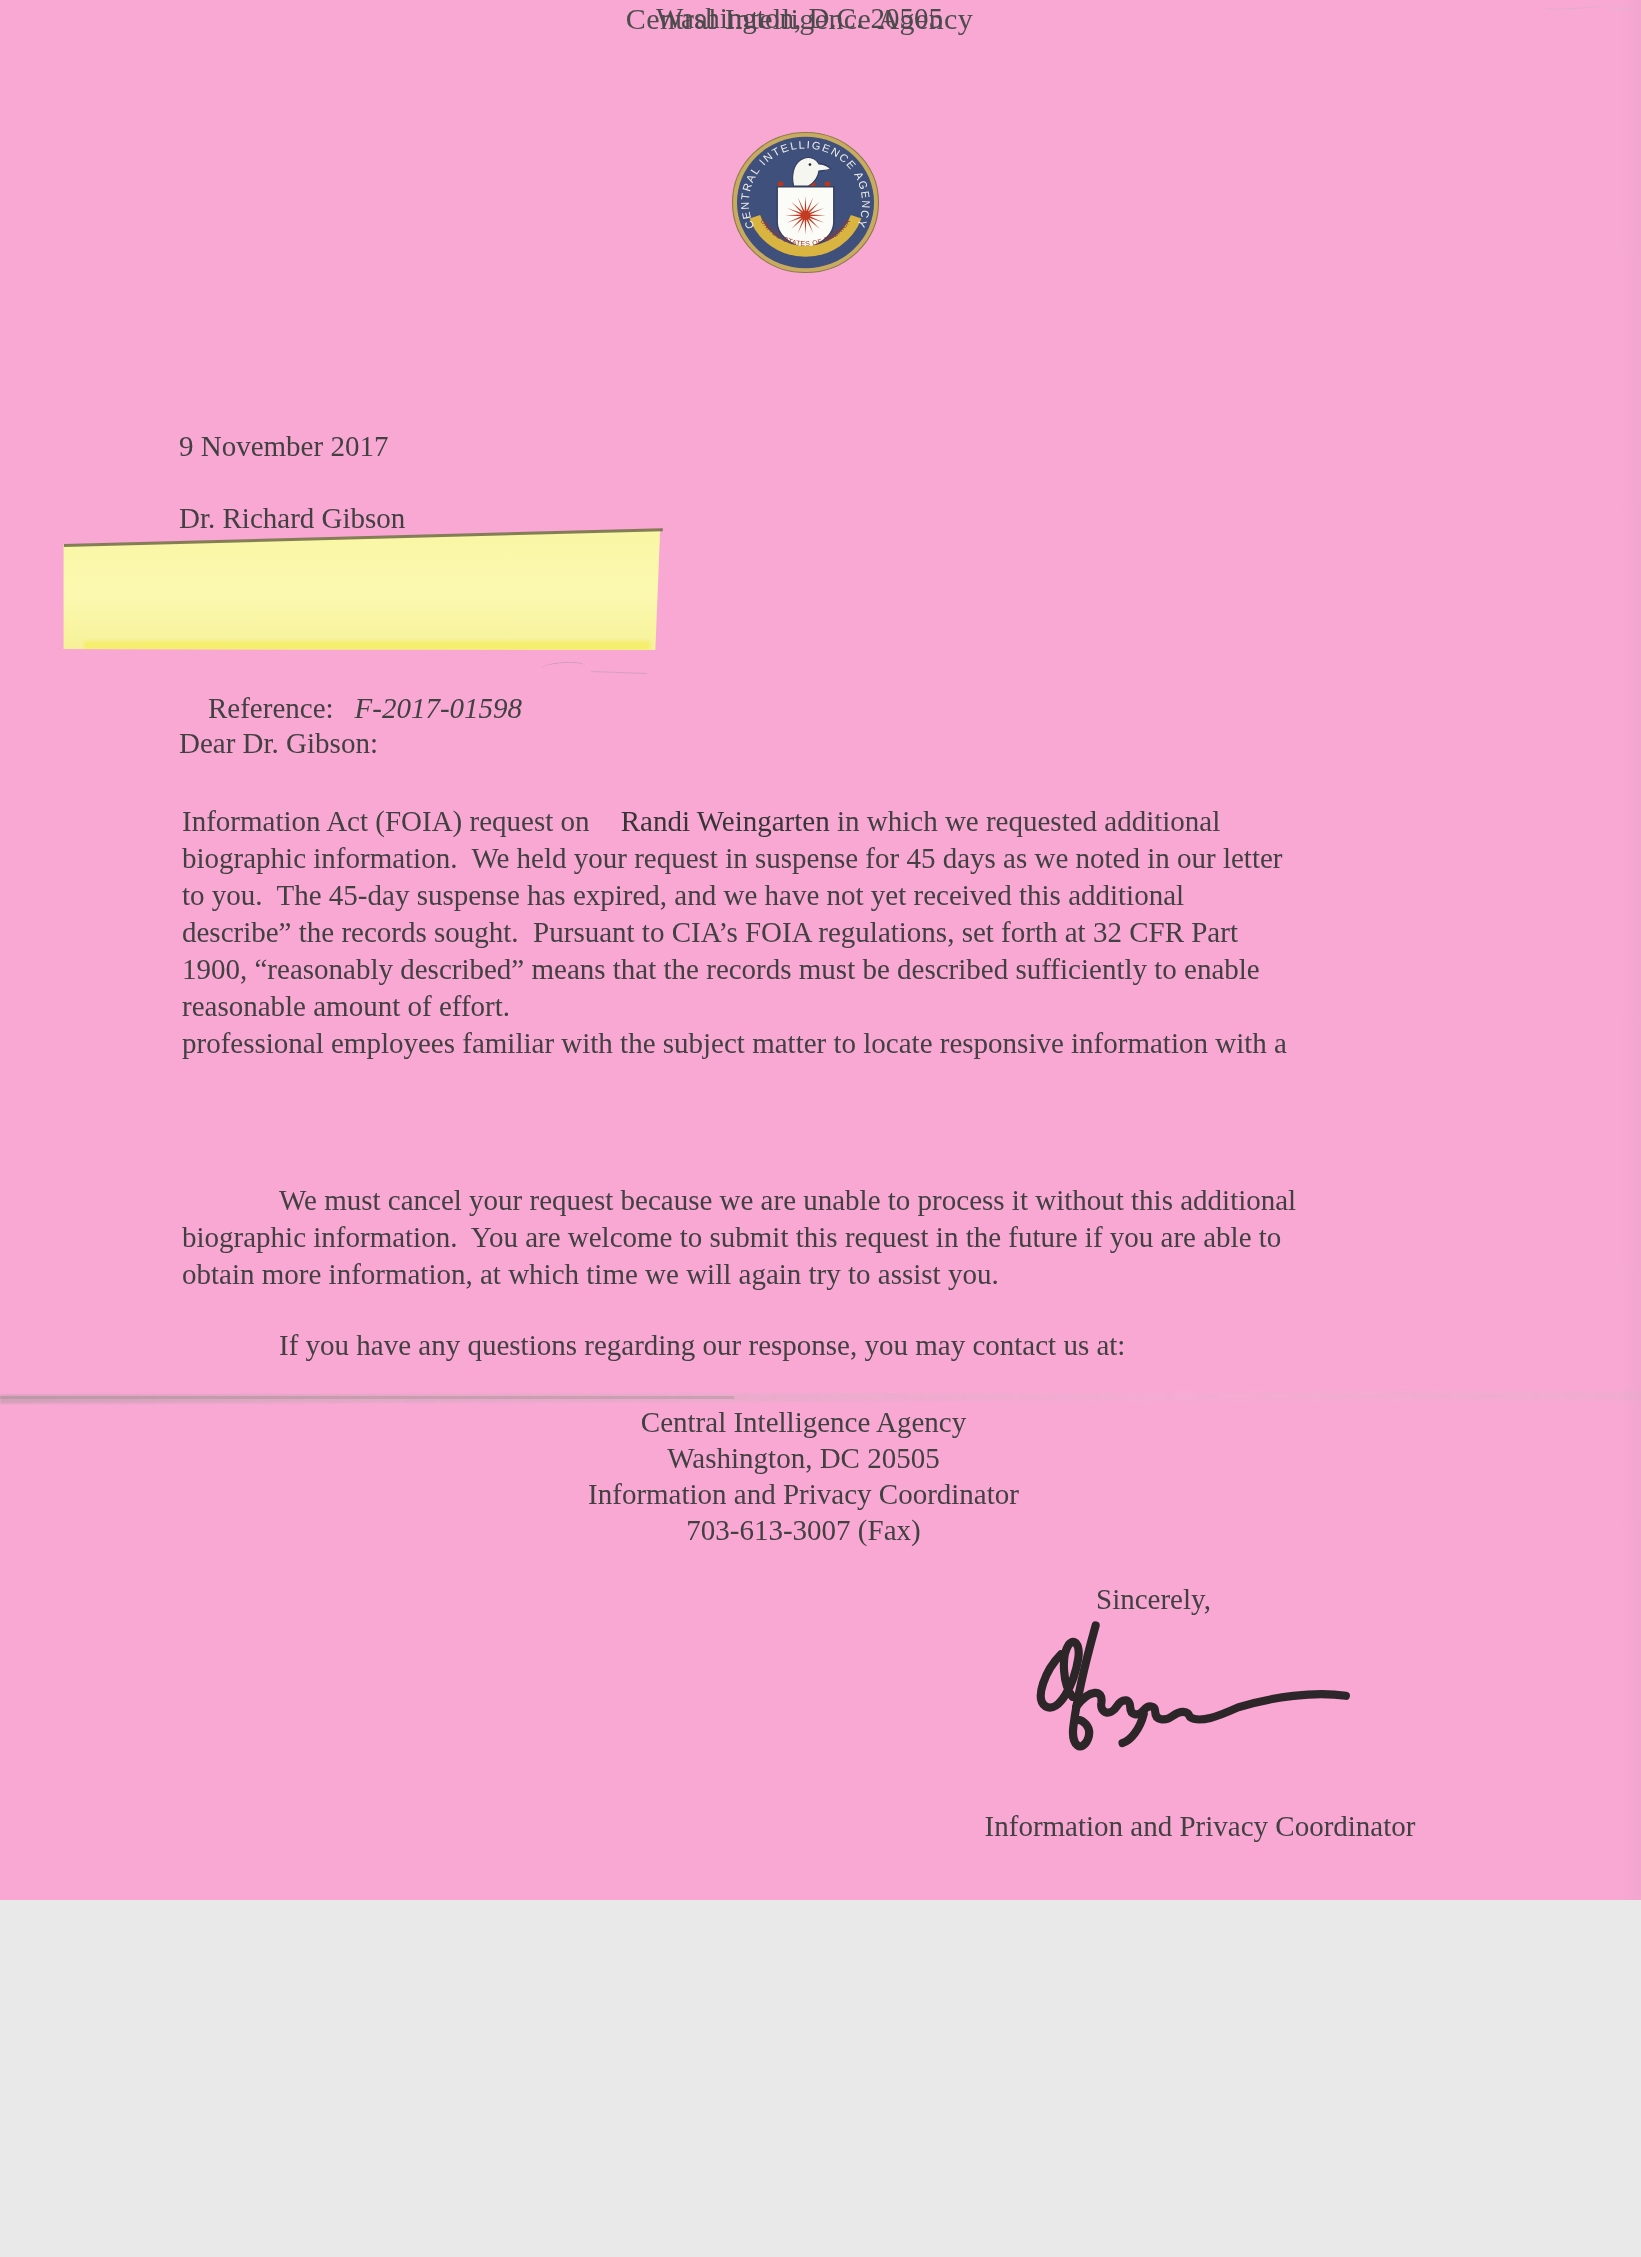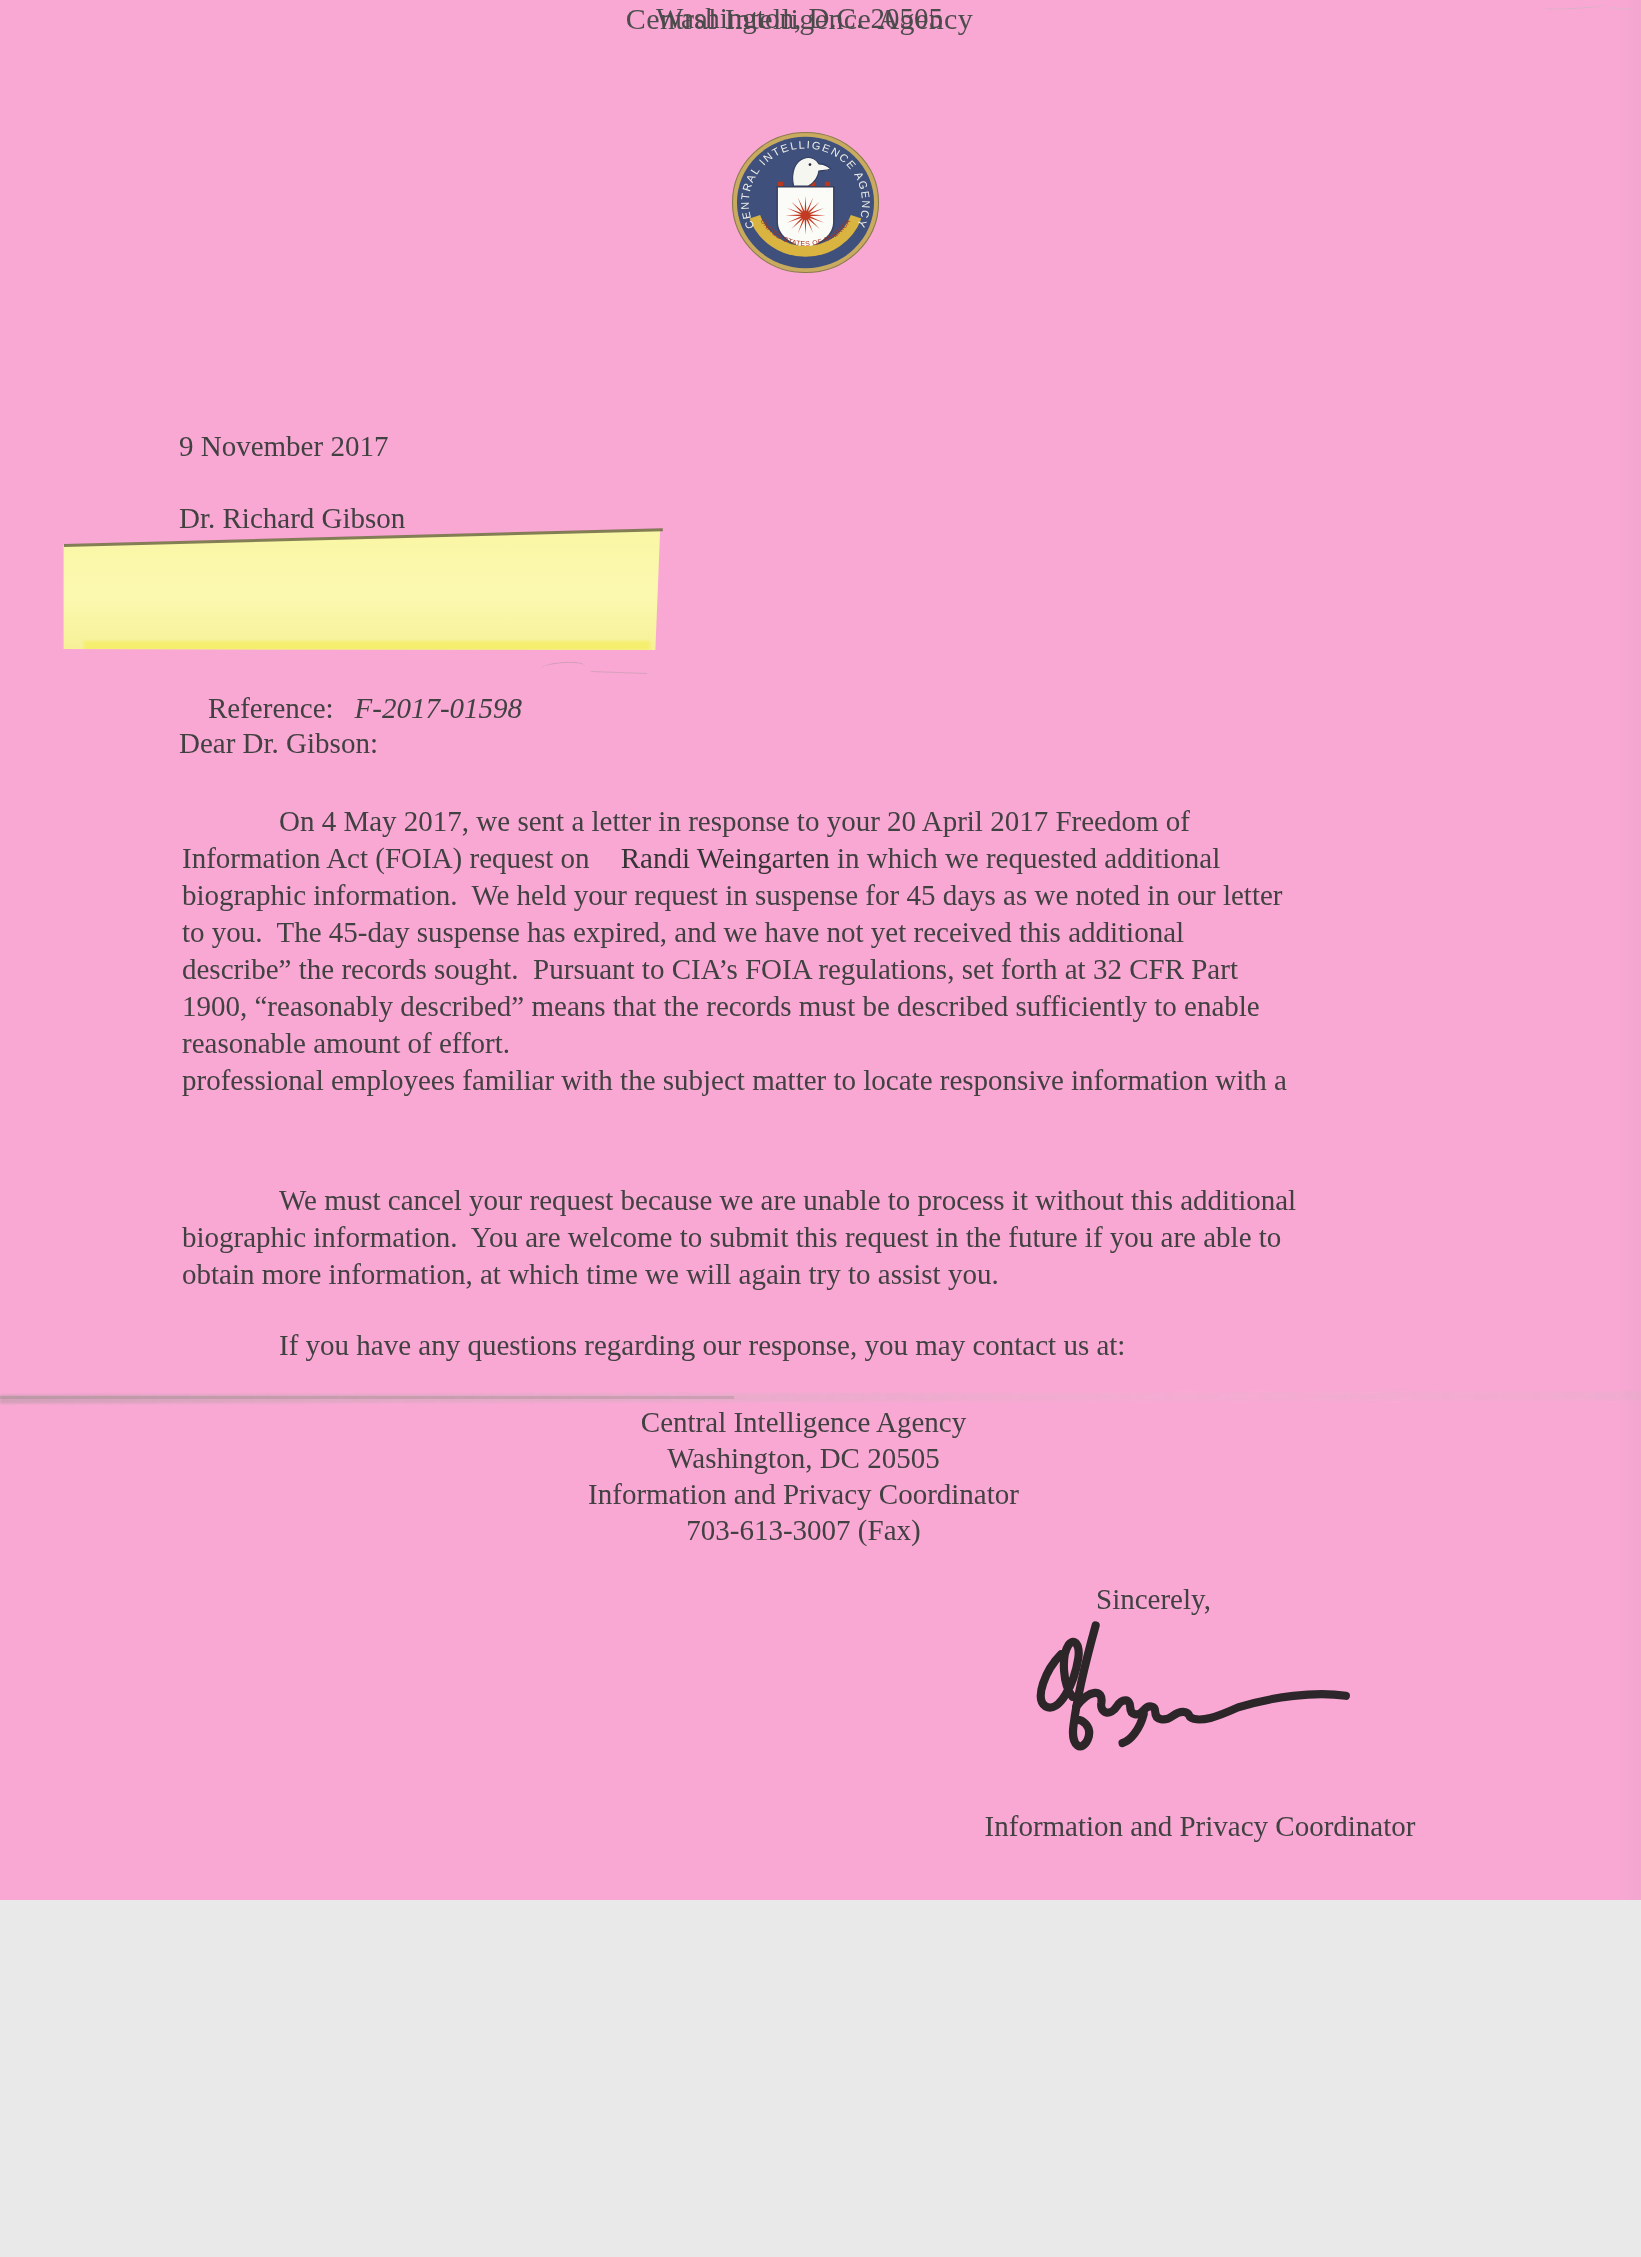--- a/index.html
+++ b/index.html
@@ -133,21 +133,20 @@
   </div>
   <div class="abs redaction-topline"></div>
 
   <div class="abs tline reference-line">
     <span>Reference:</span><span class="ref-number">F-2017-01598</span>
   </div>
 
   <div class="abs tline salutation-line">Dear Dr. Gibson:</div>
 
   <div class="abs para p1">
-    <div class="pline indent">On 4 May 2017, we sent a letter in response to your 20 April 2017 Freedom of</div>
     <div class="pline"><span>Information Act (FOIA) request on </span><span class="bold">Randi Weingarten</span><span> in which we requested additional</span></div>
     <div>
         <div class="pline">biographic information.  We held your request in suspense for 45 days as we noted in our letter</div>
         <div class="pline">to you.  The 45-day suspense has expired, and we have not yet received this additional</div>
         <div class="pline">describe” the records sought.  Pursuant to CIA’s FOIA regulations, set forth at 32 CFR Part</div>
         <div class="pline">1900, “reasonably described” means that the records must be described sufficiently to enable</div>
         <div class="pline">reasonable amount of effort.</div>
         <div class="pline">professional employees familiar with the subject matter to locate responsive information with a</div>
       </div>
   </div>

